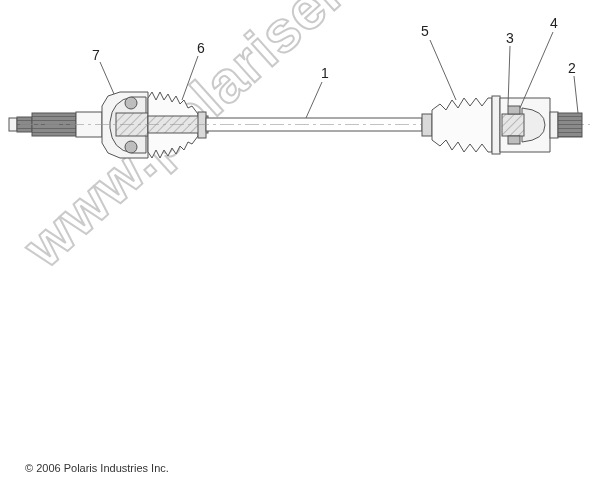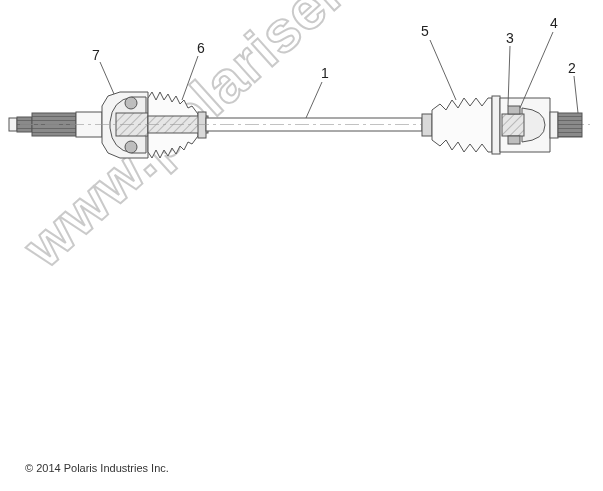--- a/index.html
+++ b/index.html
@@ -86,14 +86,14 @@
   </svg>
 
   <span class="callout" style="left:92px;top:48px;">7</span>
   <span class="callout" style="left:197px;top:41px;">6</span>
   <span class="callout" style="left:321px;top:66px;">1</span>
   <span class="callout" style="left:421px;top:24px;">5</span>
   <span class="callout" style="left:506px;top:31px;">3</span>
   <span class="callout" style="left:550px;top:16px;">4</span>
   <span class="callout" style="left:568px;top:61px;">2</span>
 
-  <div class="copyright">© 2014 Polaris Industries Inc.</div>
+  <div class="copyright">© 2006 Polaris Industries Inc.</div>
 </div>
 
 </body></html>

